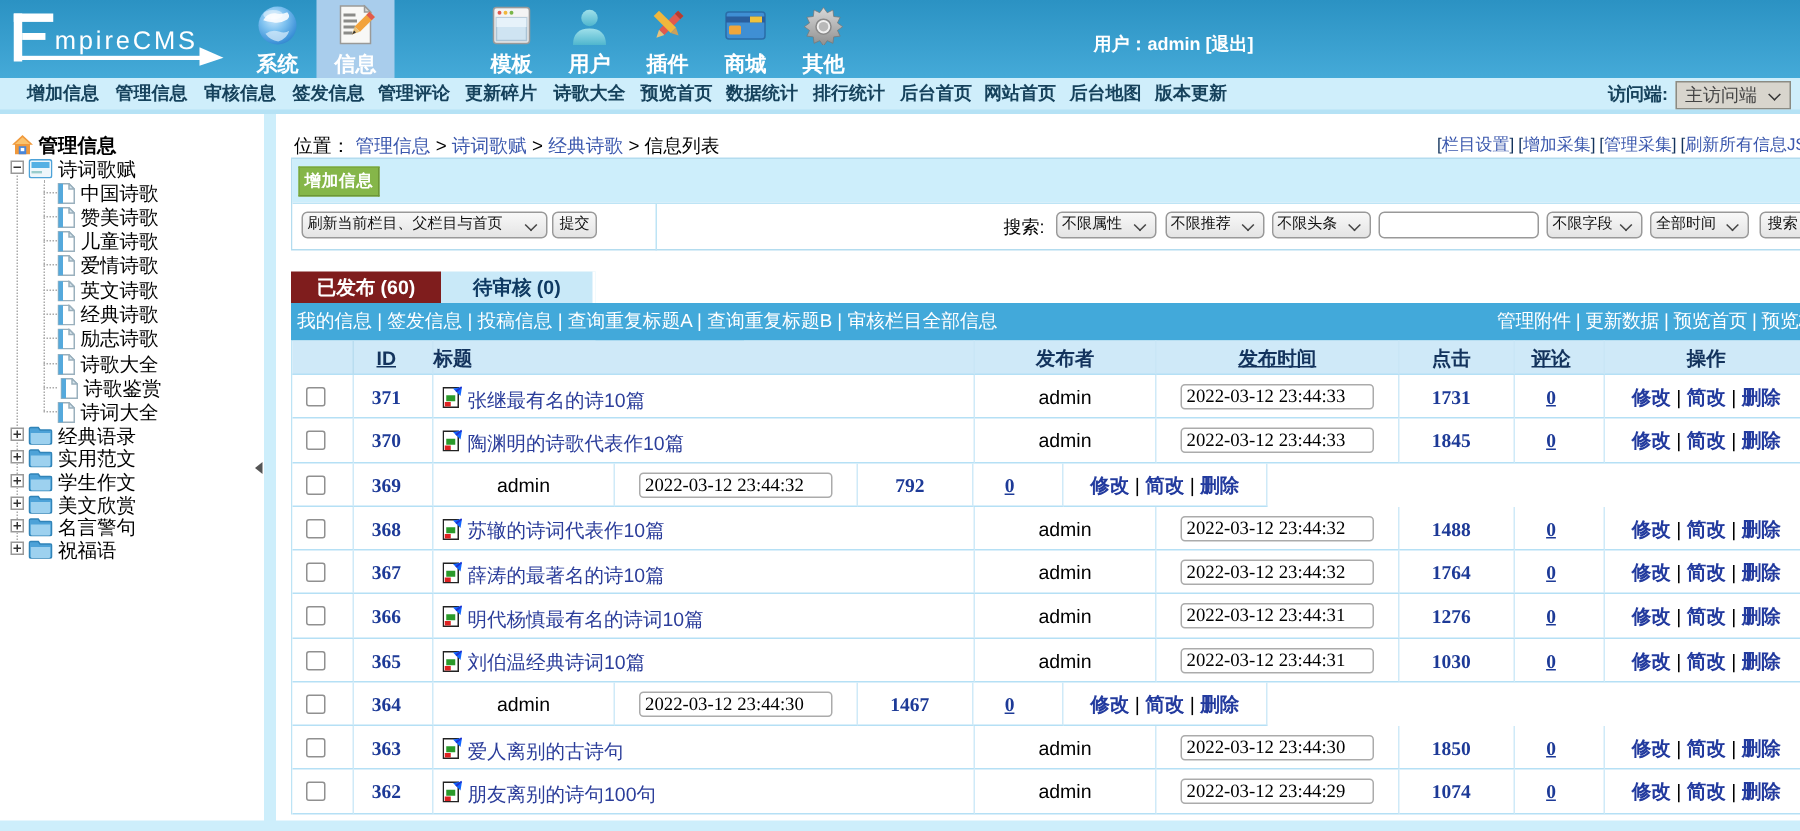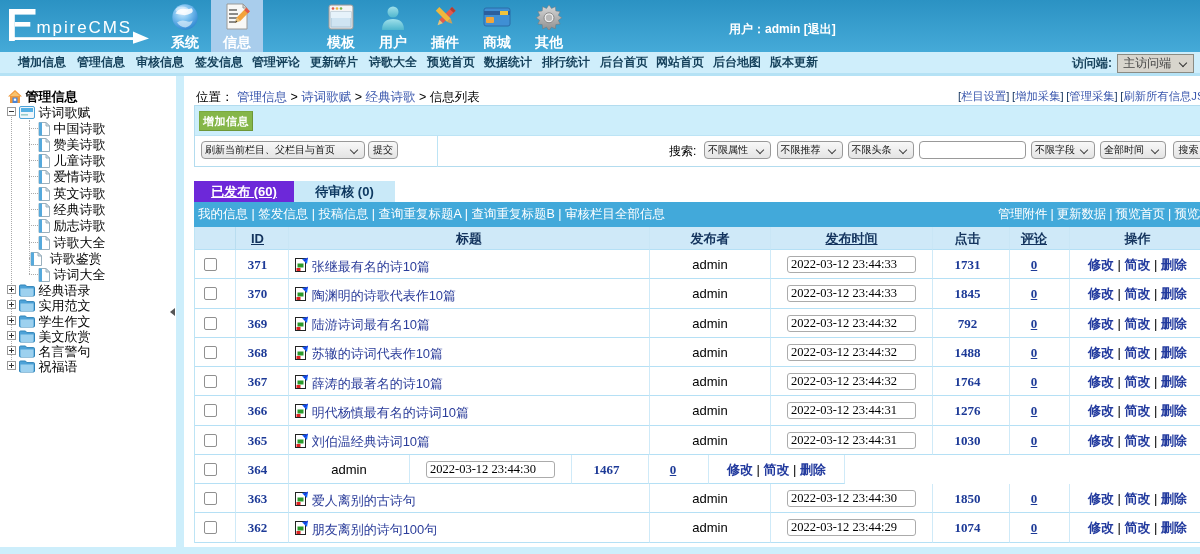--- a/index.html
+++ b/index.html
@@ -49,21 +49,21 @@
   border:1px solid #999; border-radius:4px; height:18px; line-height:16px; padding:0 21px 0 3px;
   font-size:10px; color:#111; vertical-align:middle; white-space:nowrap; overflow:hidden; } .selbox:after { content:""; position:absolute; right:7px; top:5px; width:5px; height:5px;
   border-right:1.6px solid #444; border-bottom:1.6px solid #444; transform:rotate(45deg); }
 .btn { display:inline-block; background:linear-gradient(180deg,#f8f8f8,#e4e4e4); border:1px solid #999;
   border-radius:4px; height:18px; line-height:16px; padding:0 4px; font-size:10px; color:#111; vertical-align:middle; white-space:nowrap; overflow:hidden; }
 .inputbox { display:inline-block; background:#fff; border:1px solid #999; border-radius:4px; height:18px; vertical-align:middle; }
 
 
 #tabs { position:absolute; left:0; top:99px; width:1012px; height:21px; background:#fff; }
 .tab { float:left; height:21px; line-height:21px; text-align:center; font-size:13px; font-weight:bold; }
-.tab.on { background:#6d28d9; color:#fff;text-decoration:underline; }
+.tab.on { background:#7f1d1d; color:#fff; }
 .tab.off { border-right:2px solid #fff; }
 .tab.off { background:#c9e9f8; color:#0f3a62; }
 
 #bluebar { position:absolute; left:0; top:120px; width:1012px; height:25px; background:#42a9da; color:#fff; font-size:12.5px; line-height:25px; }
 #bluebar .left { position:absolute; left:4px; }
 #bluebar .right { position:absolute; left:804px; white-space:nowrap; letter-spacing:-0.2px; }
 
 
 #table { position:absolute; left:0; top:145px; width:1012px; border-left:1px solid #bde4f5; }
 .hrow { height:23px; background:#cfe9f8; }
@@ -284,21 +284,21 @@
           <path d="M8 0.5 l3.5 3.5 h-3.5 Z" fill="#d8e6ee" stroke="#9ab0bd"></path>
           <rect x="1" y="0.5" width="3" height="13" fill="#55a9dc"></rect>
         </svg> 励志诗歌</div>
       <div style="position:absolute;left:29px;top:165.52px;width:9px;height:1px;border-top:1px dotted #aaa;"></div>
       <div style="position:absolute;left:38px;top:157.52px;white-space:nowrap;"><svg width="12" height="14" viewBox="0 0 12 14" style="vertical-align:-3px">
           <path d="M1 0.5 h7 l3.5 3.5 v9.5 h-10.5 Z" fill="#fff" stroke="#9ab0bd" stroke-width="1"></path>
           <path d="M8 0.5 l3.5 3.5 h-3.5 Z" fill="#d8e6ee" stroke="#9ab0bd"></path>
           <rect x="1" y="0.5" width="3" height="13" fill="#55a9dc"></rect>
         </svg> 诗歌大全</div>
       <div style="position:absolute;left:29px;top:181.78000000000003px;width:9px;height:1px;border-top:1px dotted #aaa;"></div>
-      <div style="position:absolute;left:30px;top:173.78000000000003px;white-space:nowrap;font-family:Liberation Mono, monospace;"><svg width="12" height="14" viewBox="0 0 12 14" style="vertical-align:-3px">
+      <div style="position:absolute;left:40px;top:173.78000000000003px;white-space:nowrap;"><svg width="12" height="14" viewBox="0 0 12 14" style="vertical-align:-3px">
           <path d="M1 0.5 h7 l3.5 3.5 v9.5 h-10.5 Z" fill="#fff" stroke="#9ab0bd" stroke-width="1"></path>
           <path d="M8 0.5 l3.5 3.5 h-3.5 Z" fill="#d8e6ee" stroke="#9ab0bd"></path>
           <rect x="1" y="0.5" width="3" height="13" fill="#55a9dc"></rect>
         </svg> 诗歌鉴赏</div>
       <div style="position:absolute;left:29px;top:198.04000000000002px;width:9px;height:1px;border-top:1px dotted #aaa;"></div>
       <div style="position:absolute;left:38px;top:190.04000000000002px;white-space:nowrap;"><svg width="12" height="14" viewBox="0 0 12 14" style="vertical-align:-3px">
           <path d="M1 0.5 h7 l3.5 3.5 v9.5 h-10.5 Z" fill="#fff" stroke="#9ab0bd" stroke-width="1"></path>
           <path d="M8 0.5 l3.5 3.5 h-3.5 Z" fill="#d8e6ee" stroke="#9ab0bd"></path>
           <rect x="1" y="0.5" width="3" height="13" fill="#55a9dc"></rect>
         </svg> 诗词大全</div>
@@ -384,21 +384,21 @@
 
   <div id="bluebar">
     <div class="left">我的信息 | 签发信息 | 投稿信息 | 查询重复标题A | 查询重复标题B | 审核栏目全部信息</div>
     <div class="right">管理附件 | 更新数据 | 预览首页 | 预览栏目</div>
   </div>
 
   <div id="table">
         <div class="hrow">
           <div class="cell c1">&nbsp;</div>
           <div class="cell c2"><a class="und" href="#">ID</a></div>
-          <div class="cell c3" style="text-align:center;">标题</div>
+          <div class="cell c3" style="text-align:left;">标题</div>
           <div class="cell c4">发布者</div>
           <div class="cell c5"><a class="und" href="#">发布时间</a></div>
           <div class="cell c6">点击</div>
           <div class="cell c7"><a class="und" href="#">评论</a></div>
           <div class="cell c8">操作</div>
         </div>
         <div class="drow">
           <div class="cell c1"><span class="cbx"></span></div>
           <div class="cell c2"><a class="idl">371</a></div>
           <div class="cell c3"><span style="margin-left:6px;"><svg width="13" height="15" viewBox="0 0 13 15" style="vertical-align:-3px">
@@ -428,28 +428,20 @@
               </svg></span> <a class="titlelink">陶渊明的诗歌代表作10篇</a></div>
           <div class="cell c4" style="color:#000;">admin</div>
           <div class="cell c5"><span class="dinput">2022-03-12 23:44:33</span></div>
           <div class="cell c6"><a class="idl">1845</a></div>
           <div class="cell c7"><a class="idl und">0</a></div>
           <div class="cell c8 ops"><a>修改</a> | <a>简改</a> | <a>删除</a></div>
         </div>
         <div class="drow">
           <div class="cell c1"><span class="cbx"></span></div>
           <div class="cell c2"><a class="idl">369</a></div>
-          <div class="cell c3"><span style="margin-left:6px;"><svg width="13" height="15" viewBox="0 0 13 15" style="vertical-align:-3px">
-                <rect x="0.5" y="1.5" width="10" height="13" fill="#fff" stroke="#222" stroke-width="1"></rect>
-                <rect x="2" y="3" width="7" height="2.5" fill="#fff"></rect>
-                <rect x="2.5" y="6.5" width="6" height="4" fill="#2a9a2a"></rect>
-                <rect x="1.5" y="11" width="4" height="3" fill="#d22"></rect>
-                <polygon points="7,2 12,7 13,1" fill="#16f"></polygon>
-                <polygon points="8.5,3.5 12.5,0.5 13,1.5 9.5,4.5" fill="#23c"></polygon>
-              </svg></span> <a class="titlelink">陆游诗词最有名10篇</a></div>
           <div class="cell c4" style="color:#000;">admin</div>
           <div class="cell c5"><span class="dinput">2022-03-12 23:44:32</span></div>
           <div class="cell c6"><a class="idl">792</a></div>
           <div class="cell c7"><a class="idl und">0</a></div>
           <div class="cell c8 ops"><a>修改</a> | <a>简改</a> | <a>删除</a></div>
         </div>
         <div class="drow">
           <div class="cell c1"><span class="cbx"></span></div>
           <div class="cell c2"><a class="idl">368</a></div>
           <div class="cell c3"><span style="margin-left:6px;"><svg width="13" height="15" viewBox="0 0 13 15" style="vertical-align:-3px">

